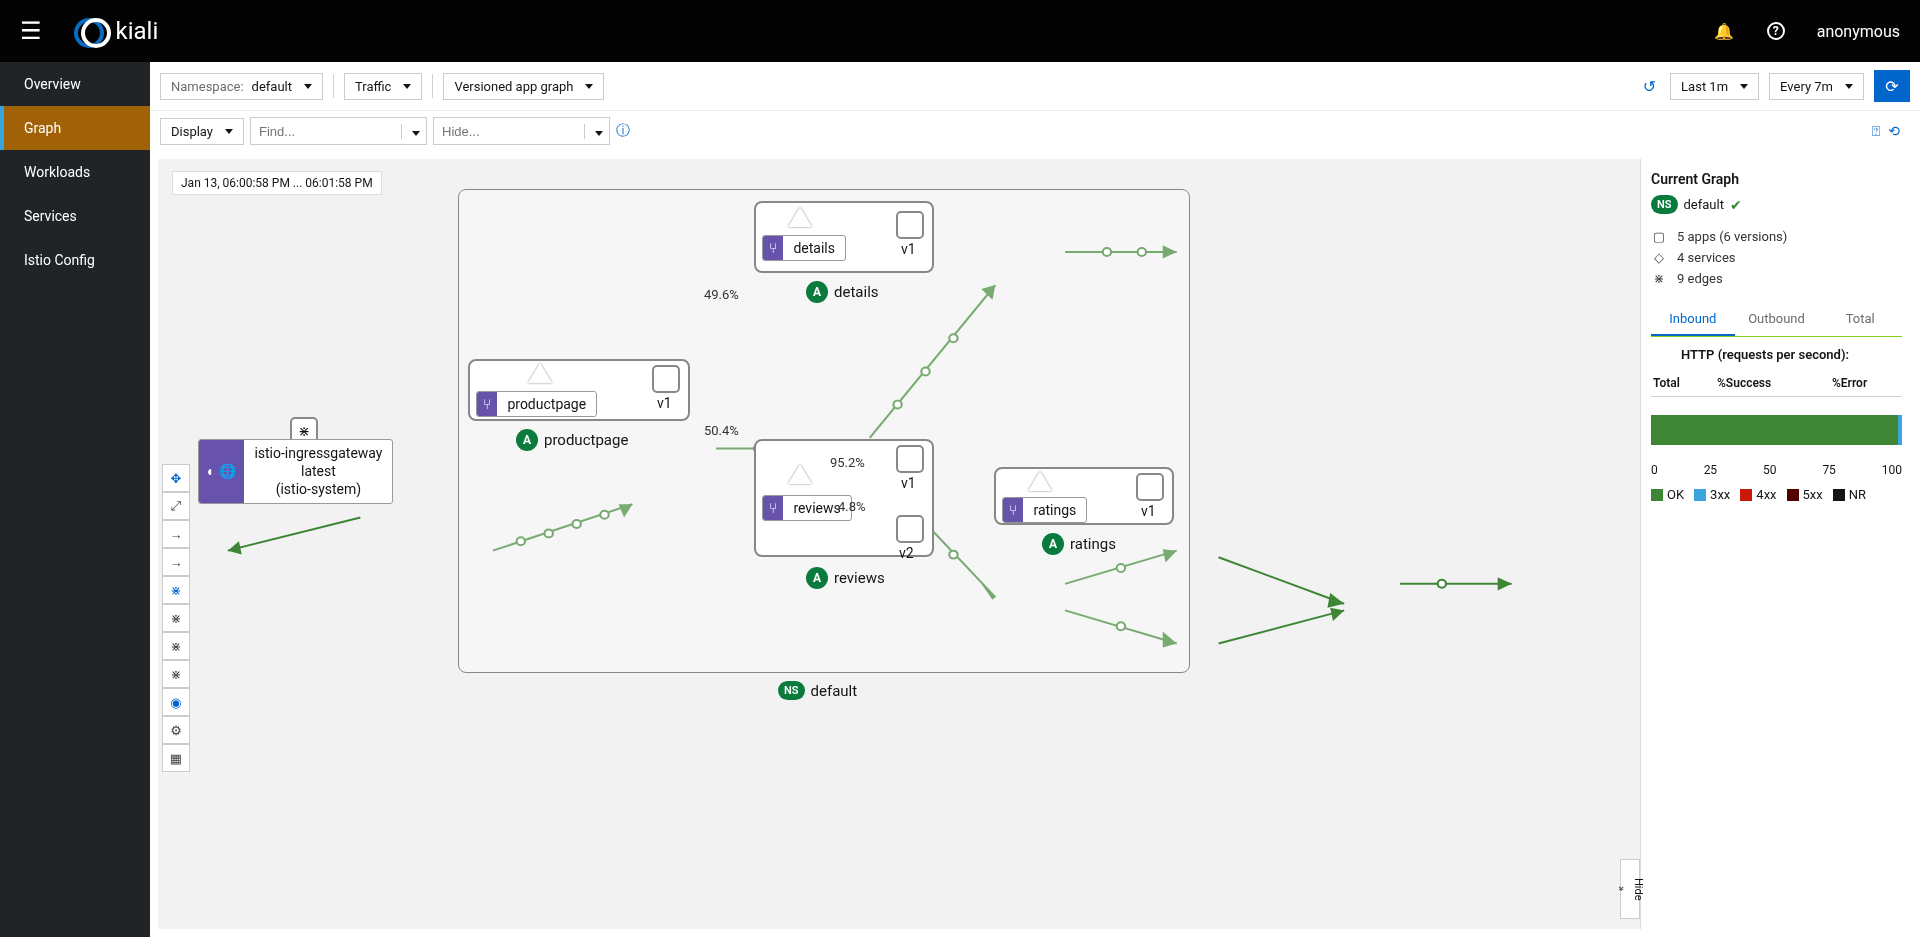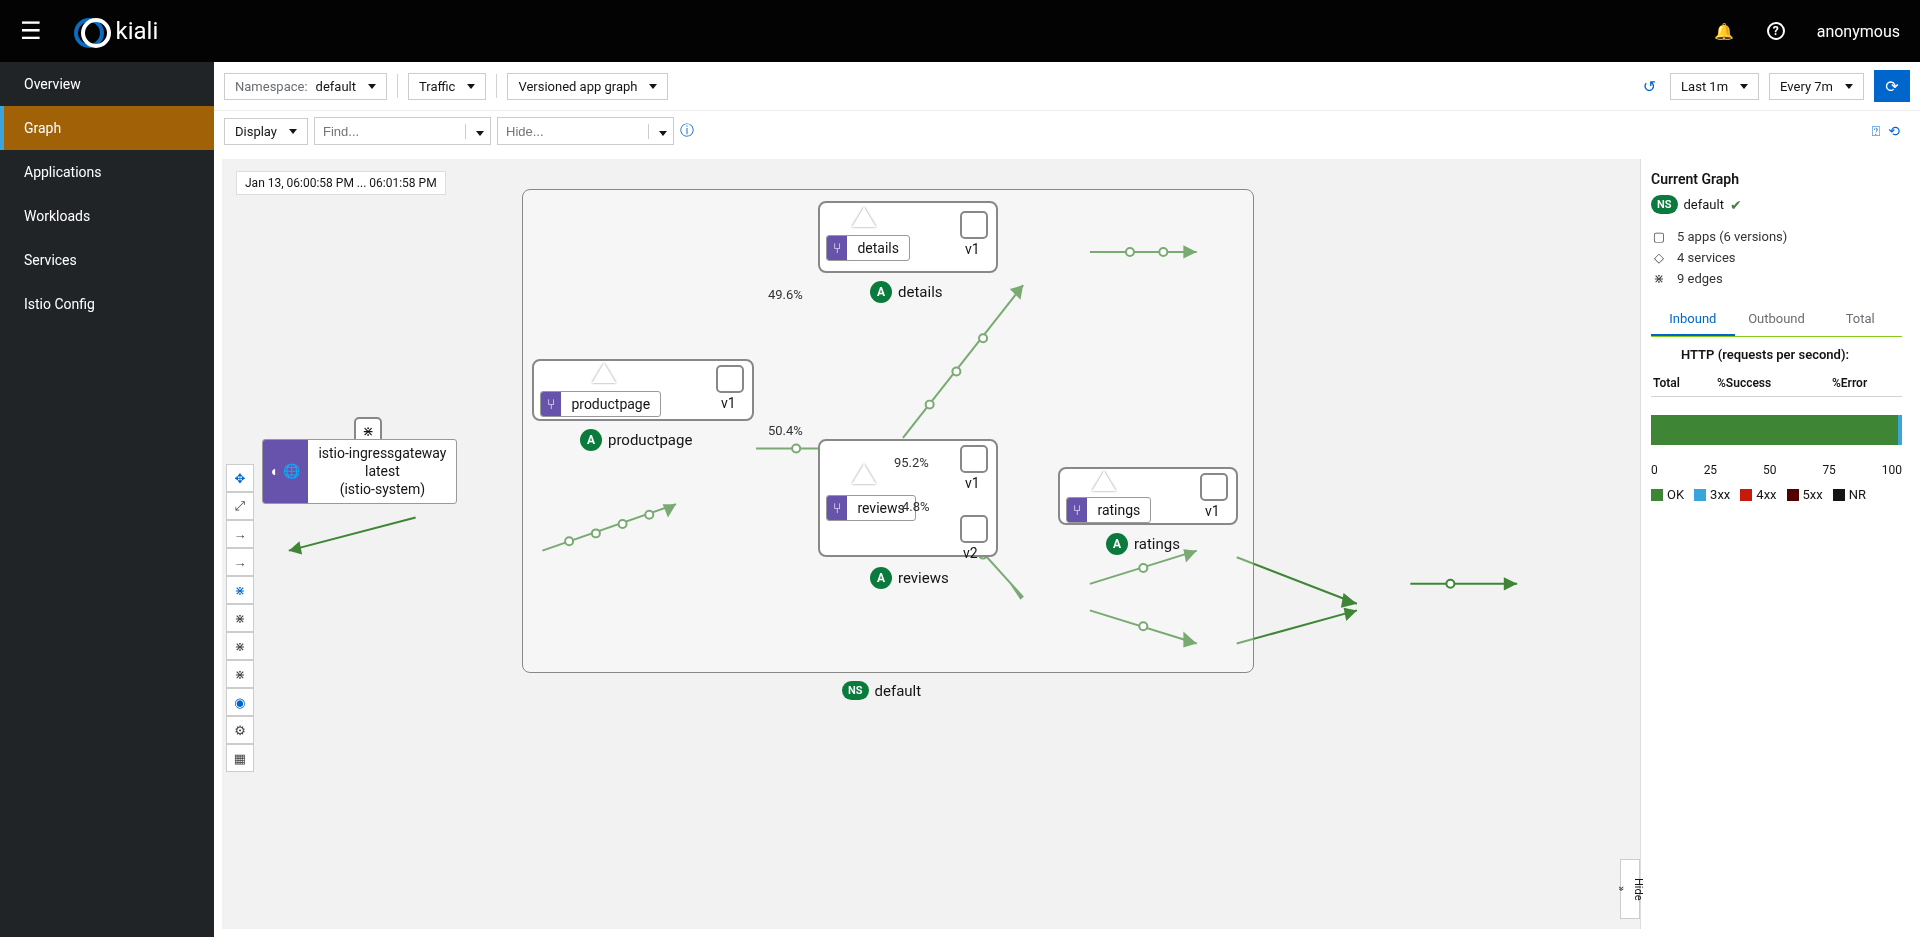--- a/index.html
+++ b/index.html
@@ -6,21 +6,21 @@
 body { font-family: -apple-system, BlinkMacSystemFont, "Segoe UI", Roboto, Helvetica, Arial, sans-serif; font-size: 14px; color: #151515; background: #fff; overflow: hidden; }
 .topbar { height: 62px; background: #030303; color: #fff; display: flex; align-items: center; padding: 0 20px; }
 .hamburger { font-size: 24px; cursor: pointer; }
 .logo { display: flex; align-items: center; margin-left: 32px; font-size: 24px; font-weight: 400; }
 .logo-icon { width: 32px; height: 32px; margin-right: 10px; display: inline-block; position: relative; }
 .logo-icon::before { content: ''; position: absolute; width: 22px; height: 22px; border: 4px solid #0a6cc1; border-radius: 50%; left: 0; top: 3px; }
 .logo-icon::after { content: ''; position: absolute; width: 22px; height: 22px; border: 4px solid #fff; border-radius: 50%; left: 7px; top: 3px; }
 .topbar-right { margin-left: auto; display: flex; align-items: center; gap: 32px; }
 .topbar-right span { cursor: pointer; font-size: 16px; }
 .main { display: flex; height: calc(100vh - 62px); }
-.sidebar { width: 214px; background: #212427; color: #fff; flex-shrink: 0; }
+.sidebar { width: 150px; background: #212427; color: #fff; flex-shrink: 0; }
 .sidebar-item { padding: 14px 20px; cursor: pointer; border-left: 4px solid transparent; }
 .sidebar-item.active { background: #a16207; border-left-color: #39a5dc; }
 .content { flex: 1; display: flex; flex-direction: column; background: #fff; }
 .toolbar { display: flex; align-items: center; padding: 8px 10px; border-bottom: 1px solid #ededed; gap: 10px; }
 .toolbar-group { display: flex; align-items: center; border: 1px solid #ccc; background: #fff; padding: 5px 10px; font-size: 13px; cursor: pointer; gap: 8px; justify-content: center; }
 .toolbar-group .label { color: #6a6e73; }
 .caret-down { display: inline-block; width: 0; height: 0; border-left: 4px solid transparent; border-right: 4px solid transparent; border-top: 5px solid #151515; margin-left: 4px; }
 .vsep { width: 1px; height: 24px; background: #d2d2d2; }
 .toolbar-spacer { flex: 1; }
 .time-icon { color: #0066cc; font-size: 16px; margin-right: 4px; }
@@ -95,21 +95,20 @@
     <span>🔔</span>
     <span style="border:2px solid #fff;border-radius:50%;width:18px;height:18px;display:flex;align-items:center;justify-content:center;font-size:12px;font-weight:bold;">?</span>
     <span>anonymous</span>
   </div>
 </div>
 
 <div class="main">
   <div class="sidebar">
     <div class="sidebar-item">Overview</div>
     <div class="sidebar-item active">Graph</div>
-    <div class="sidebar-item">Applications</div>
     <div class="sidebar-item">Workloads</div>
     <div class="sidebar-item">Services</div>
     <div class="sidebar-item">Istio Config</div>
   </div>
 
   <div class="content">
     <div class="toolbar">
       <div class="toolbar-group">
         <span class="label">Namespace:</span>
         <span>default</span>

